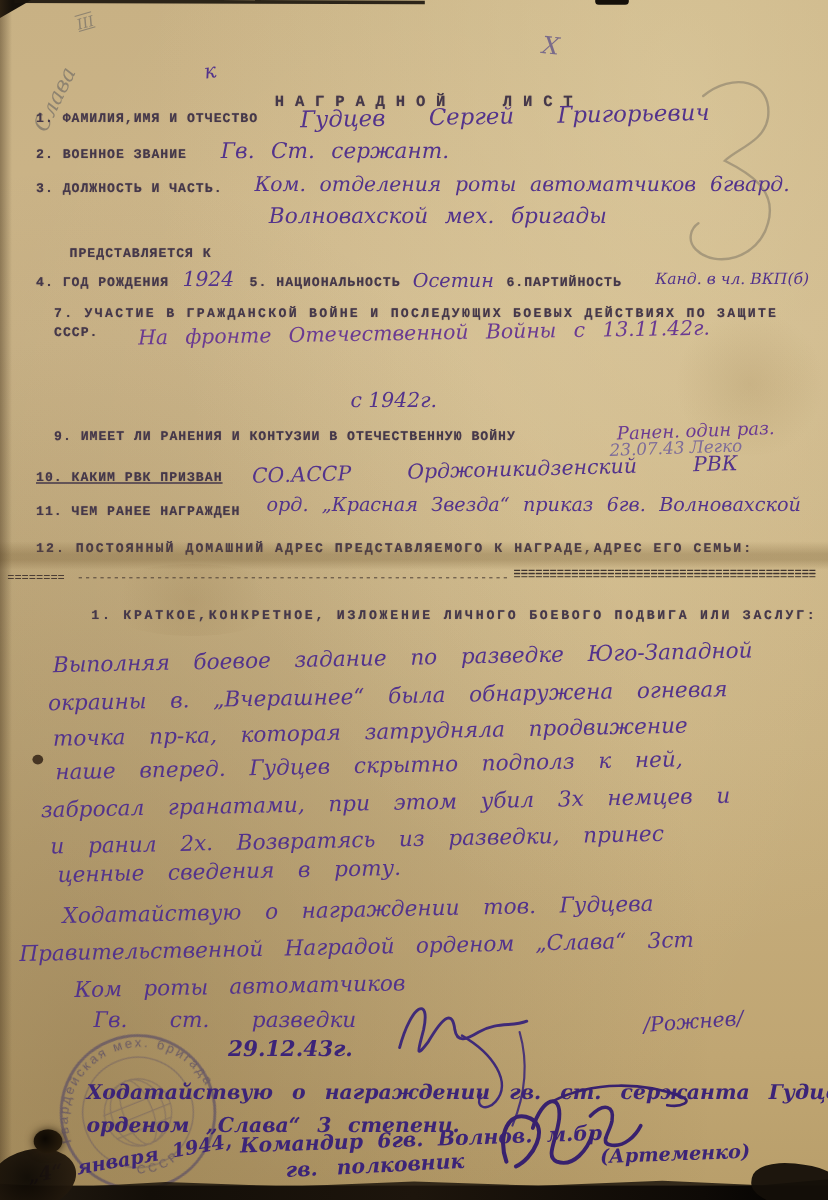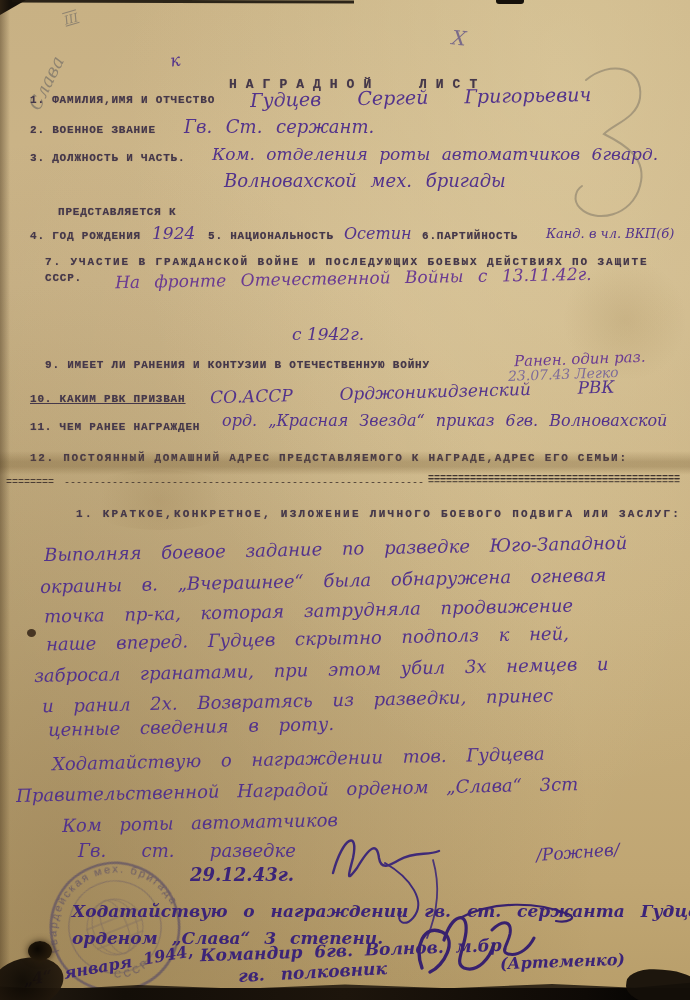--- a/index.html
+++ b/index.html
@@ -112,21 +112,21 @@
   <span class="h" style="left:40px;top:570px;font-size:18px;word-spacing:14px;transform:rotate(-1.2deg);">окраины в. „Вчерашнее“ была обнаружена огневая</span>
   <span class="h" style="left:44px;top:600px;font-size:18px;word-spacing:14px;transform:rotate(-1.2deg);">точка пр-ка, которая затрудняла продвижение</span>
   <span class="h" style="left:46px;top:628px;font-size:18px;word-spacing:14px;transform:rotate(-1.2deg);">наше вперед. Гудцев скрытно подполз к ней,</span>
   <span class="h" style="left:34px;top:659px;font-size:18px;word-spacing:14px;transform:rotate(-1.2deg);">забросал гранатами, при этом убил 3х немцев и</span>
   <span class="h" style="left:42px;top:690px;font-size:18px;word-spacing:14px;transform:rotate(-1.2deg);">и ранил 2х. Возвратясь из разведки, принес</span>
   <span class="h" style="left:48px;top:716px;font-size:18px;word-spacing:14px;transform:rotate(-1.2deg);">ценные сведения в роту.</span>
   <span class="h" style="left:52px;top:748px;font-size:18px;word-spacing:14px;transform:rotate(-1.2deg);">Ходатайствую о награждении тов. Гудцева</span>
   <span class="h" style="left:16px;top:779px;font-size:18px;word-spacing:12px;transform:rotate(-1.2deg);">Правительственной Наградой орденом „Слава“ 3ст</span>
   <span class="h" style="left:62px;top:812px;font-size:18px;word-spacing:12px;transform:rotate(-1.2deg);">Ком роты автоматчиков</span>
 
-  <span class="h" style="left:78px;top:840px;font-size:18px;word-spacing:12px;z-index:2;">Гв.  ст.  разведке</span>
+  <span class="h" style="left:78px;top:840px;font-size:18px;word-spacing:12px;z-index:2;">Гв.  ст.  разведки</span>
   <svg class="art" style="left:315px;top:818px;z-index:2;" width="160" height="125" viewBox="0 0 160 125">
     <path d="M18 55 C 28 18, 44 12, 38 40 C 34 56, 30 66, 42 50 C 55 28, 62 24, 64 40 C 66 52, 74 48, 84 42 C 100 33, 112 38, 124 33" fill="none" stroke="#3f2a78" stroke-width="2.4" stroke-linecap="round"></path>
     <path d="M70 45 C 96 60, 112 84, 98 100 C 90 109, 80 104, 86 94" fill="none" stroke="#3f2a78" stroke-width="2" stroke-linecap="round"></path>
     <path d="M118 42 C 126 70, 122 96, 112 120" fill="none" stroke="#3f2a78" stroke-width="1.8" stroke-linecap="round" opacity=".9"></path>
   </svg>
   <span class="h" style="left:536px;top:842px;font-size:17px;transform:rotate(-4deg);z-index:2;">/Рожнев/</span>
   <span class="h hd" style="left:190px;top:864px;font-size:18px;z-index:2;">29.12.43г.</span>
 
   <svg class="art" style="left:40px;top:852px;color:#5b4e66;opacity:.8;transform:rotate(-22deg);filter:blur(.3px);z-index:1;" width="150" height="150" viewBox="0 0 150 150">
     <defs>

